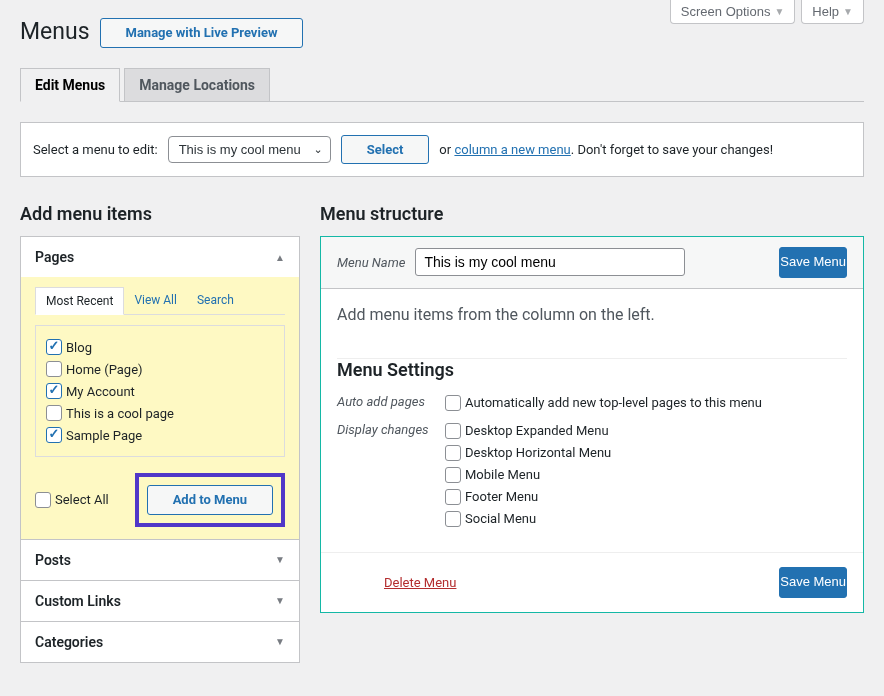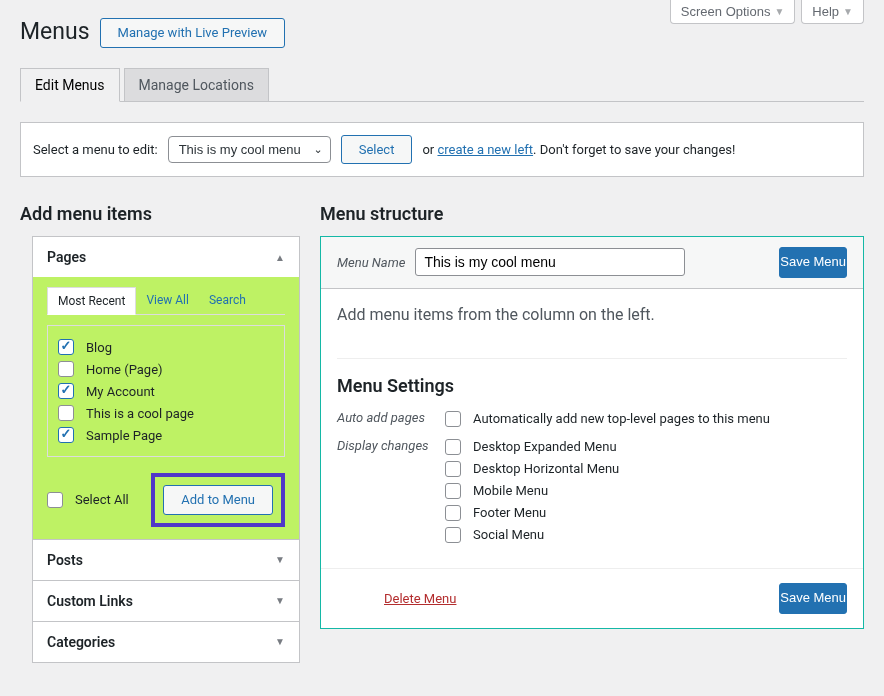--- a/index.html
+++ b/index.html
@@ -48,26 +48,27 @@
   h1 {
     font-size: 23px;
     font-weight: 400;
     color: #1d2327;
   }
   .btn-secondary {
     display: inline-block;
     background: #f6f7f7;
     border: 1px solid #2271b1;
     color: #2271b1;
-    padding: 4px 17px;
+    padding: 4px 25px;
     border-radius: 3px;
     font-size: 13px;
     cursor: pointer;
     text-decoration: none;
     line-height: 1.5;
+    font-weight: bold;
   }
   .btn-primary {
     display: inline-block;
     background: #2271b1;
     border: 1px solid #2271b1;
     color: #fff;
     padding: 4px 0;
     border-radius: 3px;
     font-size: 13px;
     cursor: pointer;
@@ -77,21 +78,21 @@
     display: flex;
     border-bottom: 1px solid #c3c4c7;
   }
   .tab {
     padding: 8px 14px;
     border: 1px solid #c3c4c7;
     border-bottom: none;
     background: #dcdcde;
     color: #50575e;
     font-size: 14px;
-    font-weight: 400;
+    font-weight: 700;
     margin-right: 4px;
     border-radius: 0;
     cursor: pointer;
   }
   .tab.active {
     background: #f0f0f1;
     color: #000;
     border-bottom: 1px solid #f0f0f1;
     margin-bottom: -1px;
   }
@@ -144,22 +145,21 @@
     flex: 1;
   }
   h2 {
     font-size: 18px;
     font-weight: 600;
     margin-bottom: 12px;
     color: #1d2327;
   }
   .meta-box {
     border: 1px solid #c3c4c7;
-    background: #bef264;
-    margin-left: 12px;
+    background: #fef9c3;
   }
   .meta-box + .meta-box {
     border-top: none;
   }
   .meta-head {
     padding: 12px 14px;
     font-size: 14px;
     font-weight: 600;
     color: #1d2327;
     display: flex;
@@ -199,21 +199,21 @@
     border-radius: 0;
   }
   .check-list {
     border: 1px solid #dcdcde;
     padding: 10px 10px;
     margin-bottom: 12px;
   }
   .check-row {
     display: flex;
     align-items: center;
-    gap: 12px;
+    gap: 4px;
     padding: 3px 0;
     font-size: 13px;
   }
   input[type="checkbox"] {
     appearance: none;
     width: 16px;
     height: 16px;
     border: 1px solid #8c8f94;
     border-radius: 3px;
     background: #fff;
@@ -275,21 +275,20 @@
   .struct-body {
     padding: 16px;
   }
   .hint {
     font-size: 16px;
     color: #50575e;
   }
   .settings-block {
     margin-top: 34px;
     border-top: 1px solid #eee;
-    padding-top: 16px;
   }
   h3 {
     font-size: 18px;
     font-weight: 600;
     margin-bottom: 12px;
   }
   .setting-row {
     display: flex;
     gap: 16px;
     margin-bottom: 6px;
@@ -349,21 +348,21 @@
     <span>Select a menu to edit:</span>
     <span class="select-wrap">
       <select>
         <option>This is my cool menu</option>
       </select>
       <span class="select-caret">⌄</span>
     </span>
     <a class="btn-secondary">Select</a>
     <span>
       <span>or</span>
-      <a class="link">create a new left</a><span>. Don't forget to save your changes!</span>
+      <a class="link">column a new menu</a><span>. Don't forget to save your changes!</span>
     </span>
   </div>
 
   <div class="columns">
 
     <div class="col-left">
       <h2>Add menu items</h2>
 
       <div class="meta-box">
         <div class="meta-head">

